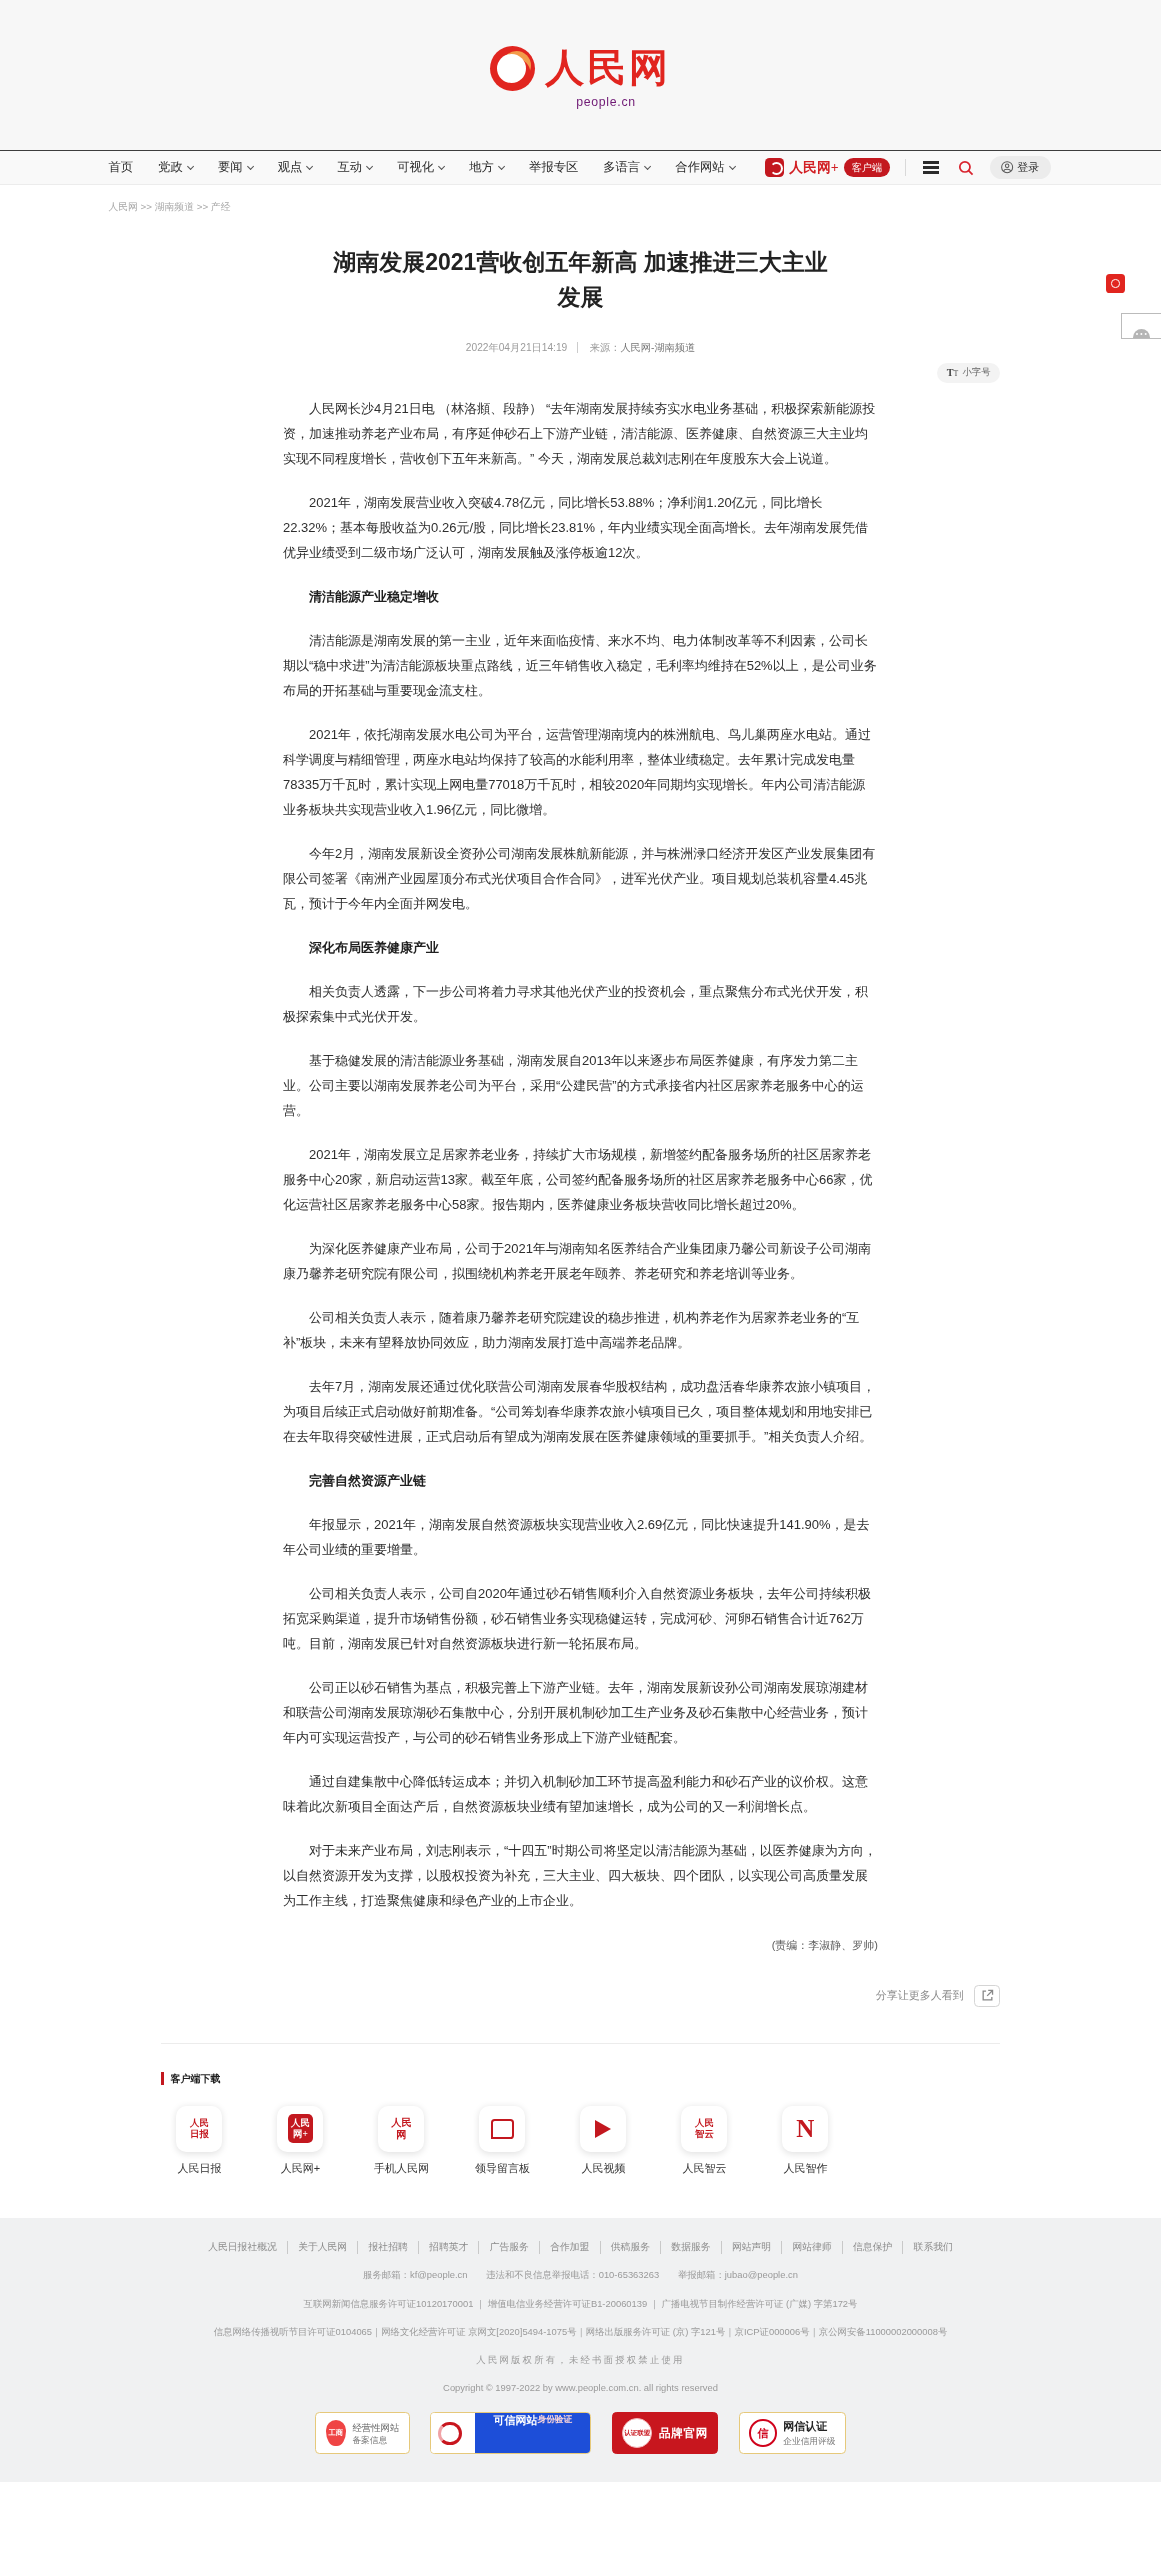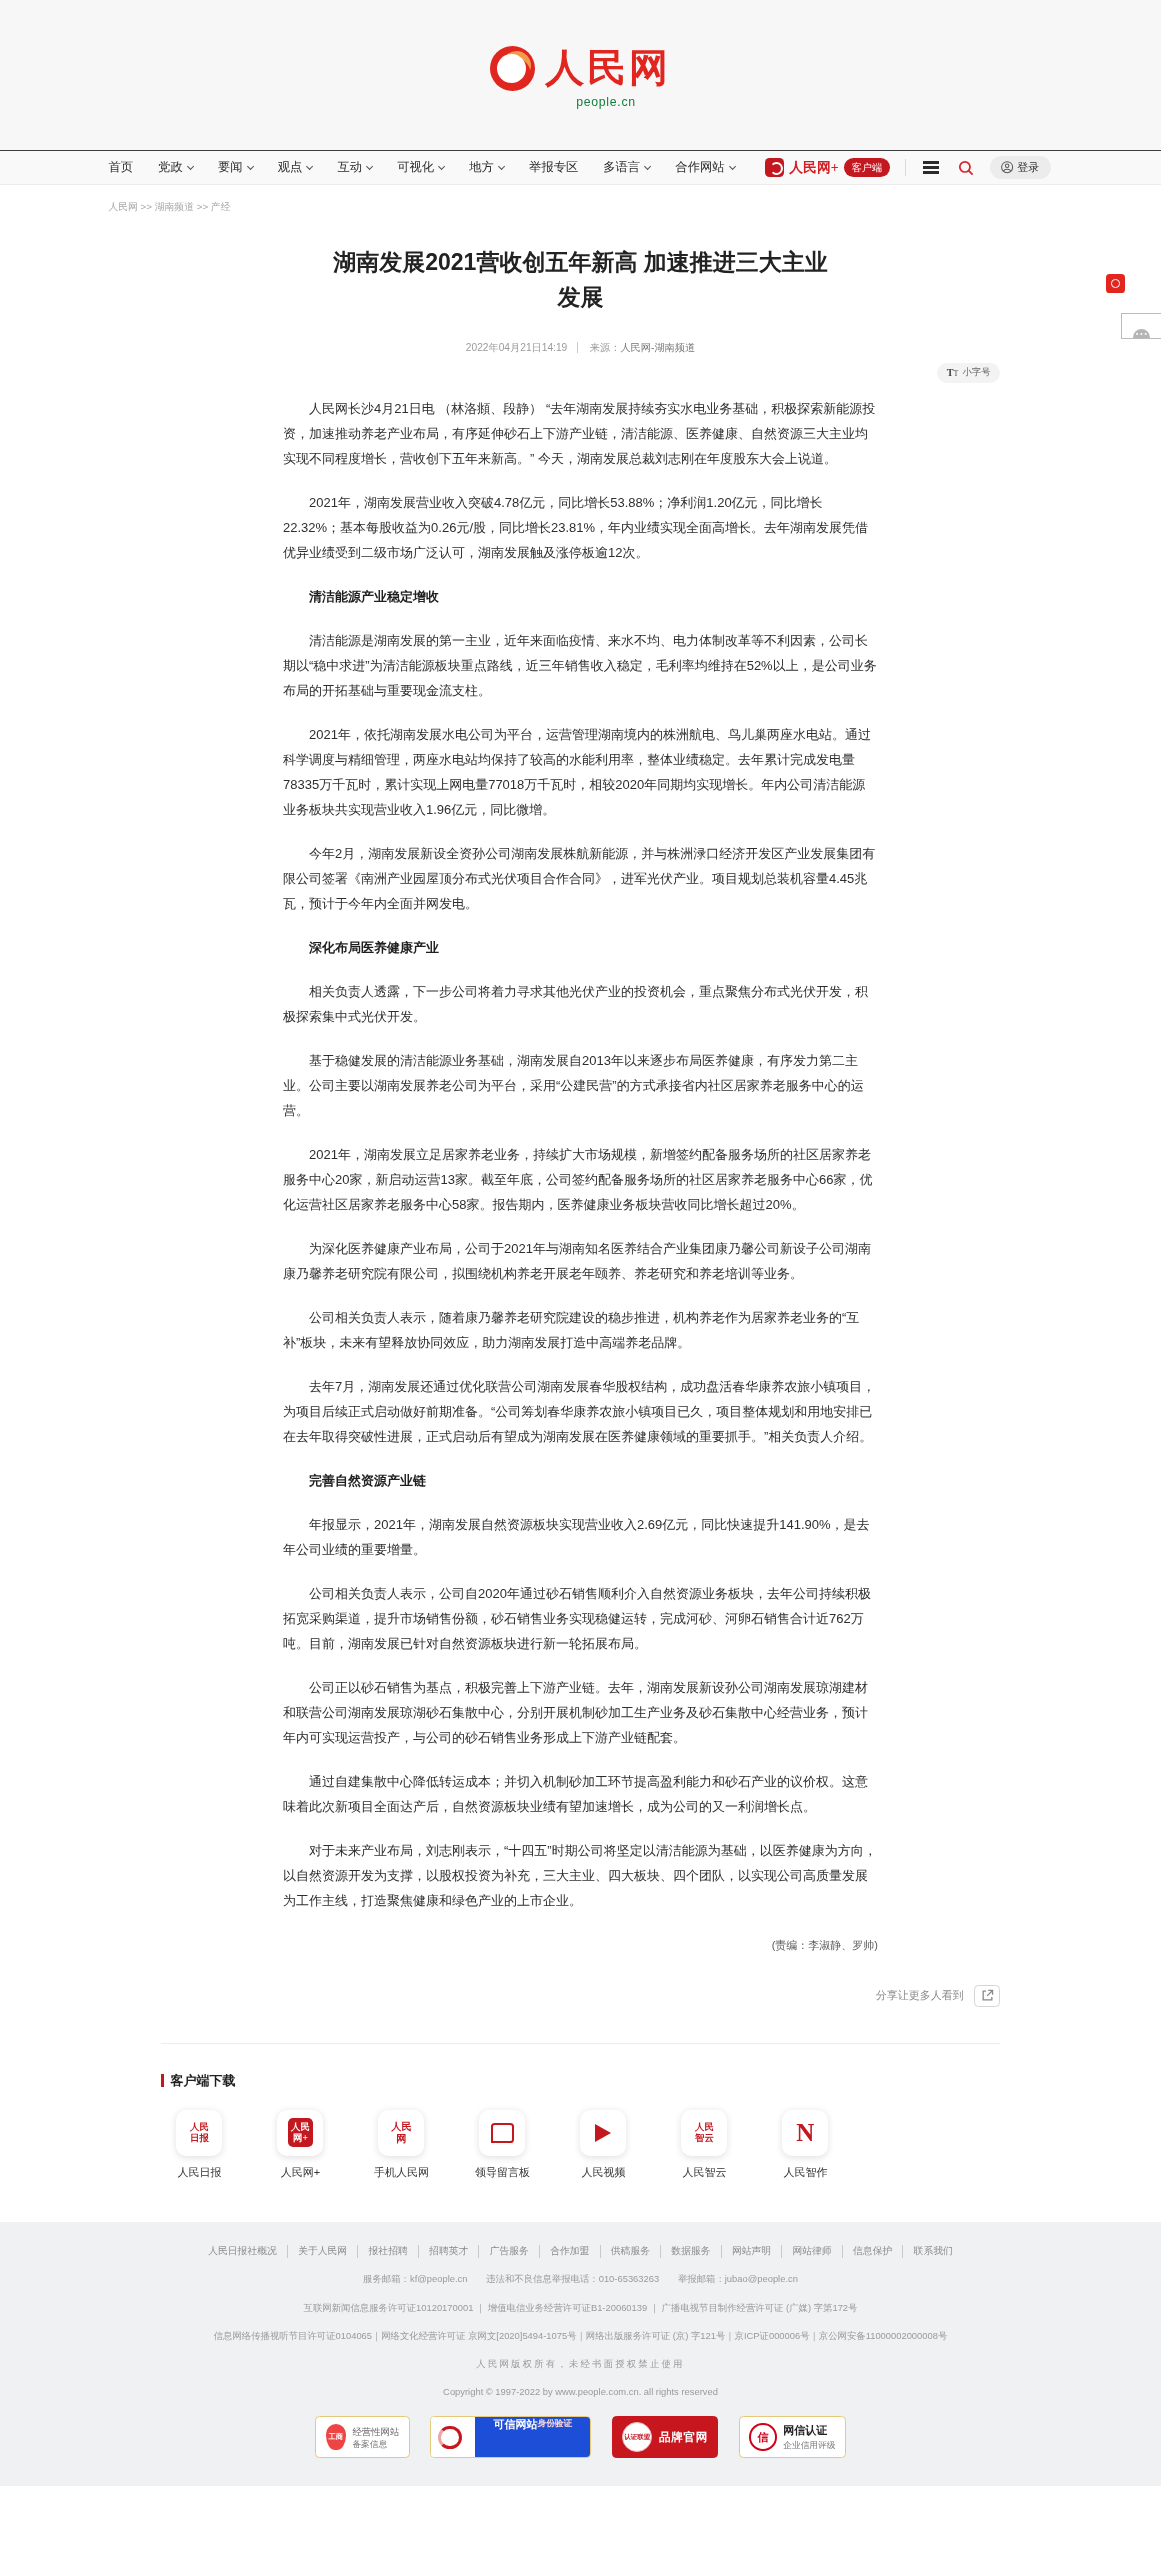--- a/index.html
+++ b/index.html
@@ -8,21 +8,21 @@
   .page { width:1161px; margin:0 auto; background:#fff; position:relative; overflow:hidden; }
 
   
   .site-header { background:#f7f7f7; height:150px; display:flex; align-items:center; justify-content:center; }
   .logo { display:flex; flex-direction:column; align-items:center; cursor:pointer; }
   .logo-row { display:flex; align-items:center; gap:10.2px; }
   .logo-mark { width:45px; height:45px; border-radius:50%; background:#e1251f; position:relative; display:inline-block; }
   .logo-mark::before { content:""; position:absolute; left:11.6px; top:5.8px; width:29px; height:29px; border-radius:50%; background:#f39b4a; }
   .logo-mark::after { content:""; position:absolute; left:7.3px; top:8.7px; width:29px; height:29px; border-radius:50%; background:#fff; box-shadow:4.4px 4.4px 0 0 #e1251f; }
   .logo-cn { font-size:39px; font-weight:bold; color:#e1251f; letter-spacing:2.9px; font-family:"Liberation Serif","DejaVu Serif",serif; }
-  .logo-en { font-size:12.3px; color:#15803d; margin-top:0; letter-spacing:0.7px; align-self:center; padding-left:51px; }
+  .logo-en { font-size:12.3px; color:#701a75; margin-top:0; letter-spacing:0.7px; align-self:center; padding-left:51px; }
 
   
   .main-nav { background:#f9f9f9; border-top:1.5px solid #3d3d3d; border-bottom:0.7px solid #ececec; height:35px; }
   .nav-inner { width:944px; height:100%; margin:0 auto; display:flex; align-items:center; }
   .nav-items { list-style:none; display:flex; align-items:center; gap:25px; font-size:12.3px; color:#2b2b2b; }
   .nav-item { cursor:pointer; white-space:nowrap; display:flex; align-items:center; }
   .chev { width:5.1px; height:5.1px; border-right:1.1px solid #555; border-bottom:1.1px solid #555; transform:rotate(45deg); display:inline-block; margin:-2.2px 0 0 5.1px; }
   .nav-right { display:flex; align-items:center; margin-left:30.5px; }
   .client-badge { display:flex; align-items:center; gap:5.1px; cursor:pointer; }
   .cb-icon { width:19px; height:19px; border-radius:4.4px; background:#c3181f; position:relative; }
@@ -50,21 +50,21 @@
   .article-body { width:595px; margin:33px auto 0; font-size:13px; line-height:25px; color:#2e2e2e; }
   .blk { margin-bottom:19px; text-indent:2em; }
   .blk.heading { font-weight:bold; color:#1f1f1f; }
   .byline { width:595px; margin:25px auto 0; text-align:right; color:#595959; font-size:11px; }
   .share-row { display:flex; justify-content:flex-end; align-items:center; gap:10.2px; margin:32px 0 0; color:#8a8a8a; font-size:11px; }
   .share-btn { width:26px; height:22.5px; border:0.7px solid #d5d5d5; border-radius:4.4px; background:#fff; display:flex; align-items:center; justify-content:center; cursor:pointer; }
   .card hr { border:none; border-top:0.7px solid #ececec; margin:36px 0 0; }
 
   
   .download { margin-top:27.6px; padding-bottom:42px; }
-  .dl-head { display:flex; align-items:center; gap:6.5px; font-size:13px; color:#1f1f1f; font-weight:bold; }
+  .dl-head { display:flex; align-items:center; gap:6.5px; font-size:10px; color:#1f1f1f; font-weight:bold; }
   .dl-bar { width:2.9px; height:13px; background:#c3181f; display:inline-block; }
   .apps { display:flex; gap:33px; margin-top:20.3px; padding-left:4.4px; }
   .app { width:68px; text-align:center; cursor:pointer; }
   .app-icon { width:46px; height:46px; border-radius:10.2px; background:#fff; box-shadow:0 1.5px 7.3px rgba(0,0,0,.12); margin:0 auto; display:flex; align-items:center; justify-content:center; }
   .app-label { font-size:11px; color:#333; margin-top:9.4px; white-space:nowrap; }
   .glyph { color:#c3181f; font-weight:bold; font-size:9.4px; line-height:1.15; width:27.6px; word-break:break-all; font-family:"Liberation Serif","DejaVu Serif",serif; }
   .ic-plus .glyph { background:#c3181f; color:#fff; border-radius:5.1px; padding:3.6px 1.5px; width:25px; }
   .ic-mobile .glyph { font-size:10.2px; }
   .ic-video .glyph { width:auto; }
   .ic-video .glyph::after { content:""; display:block; border-left:16px solid #c3181f; border-top:9.4px solid transparent; border-bottom:9.4px solid transparent; }

